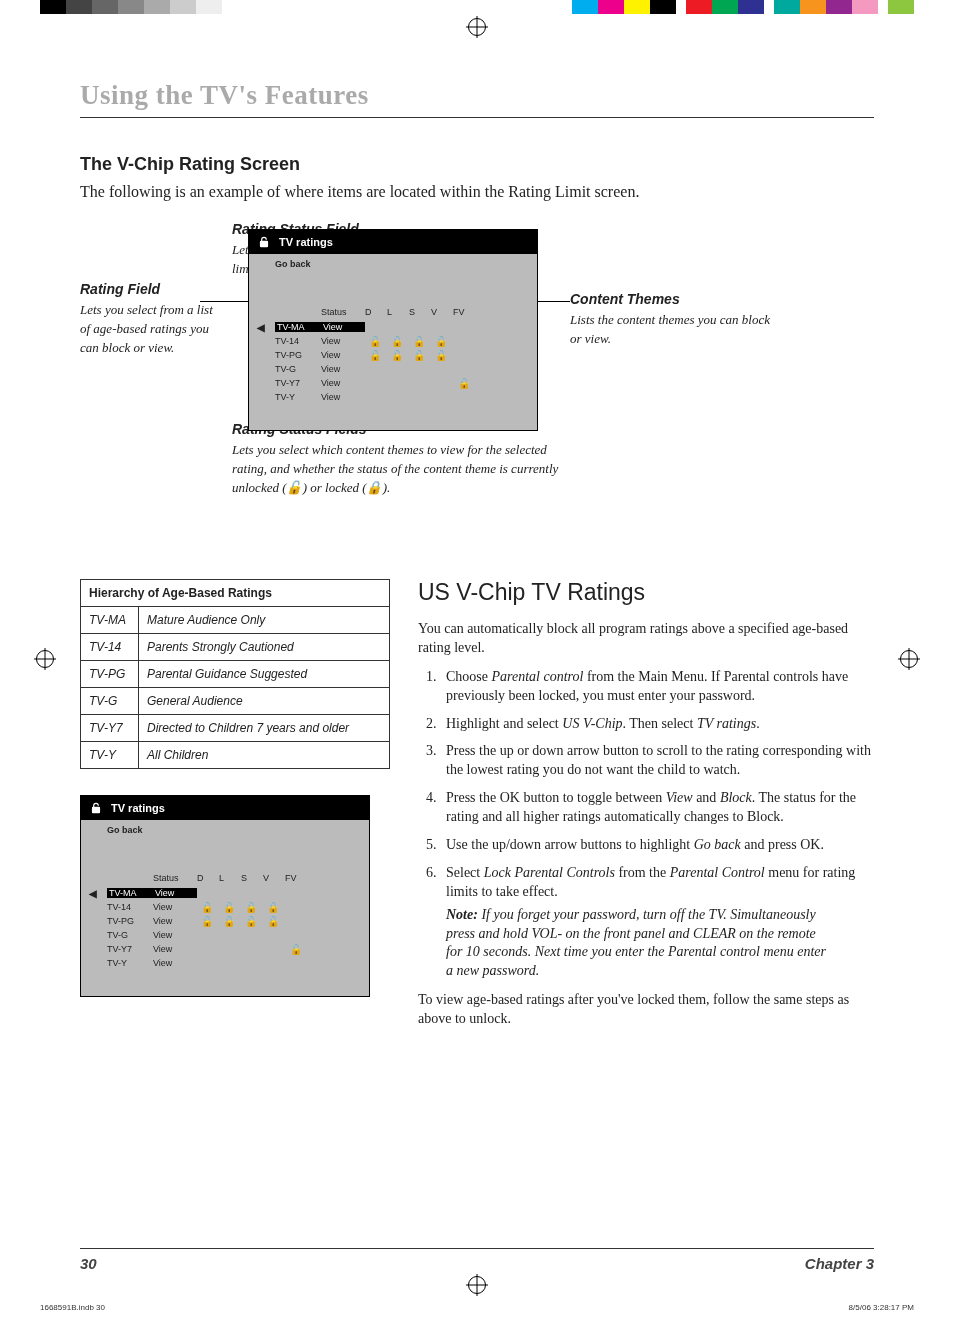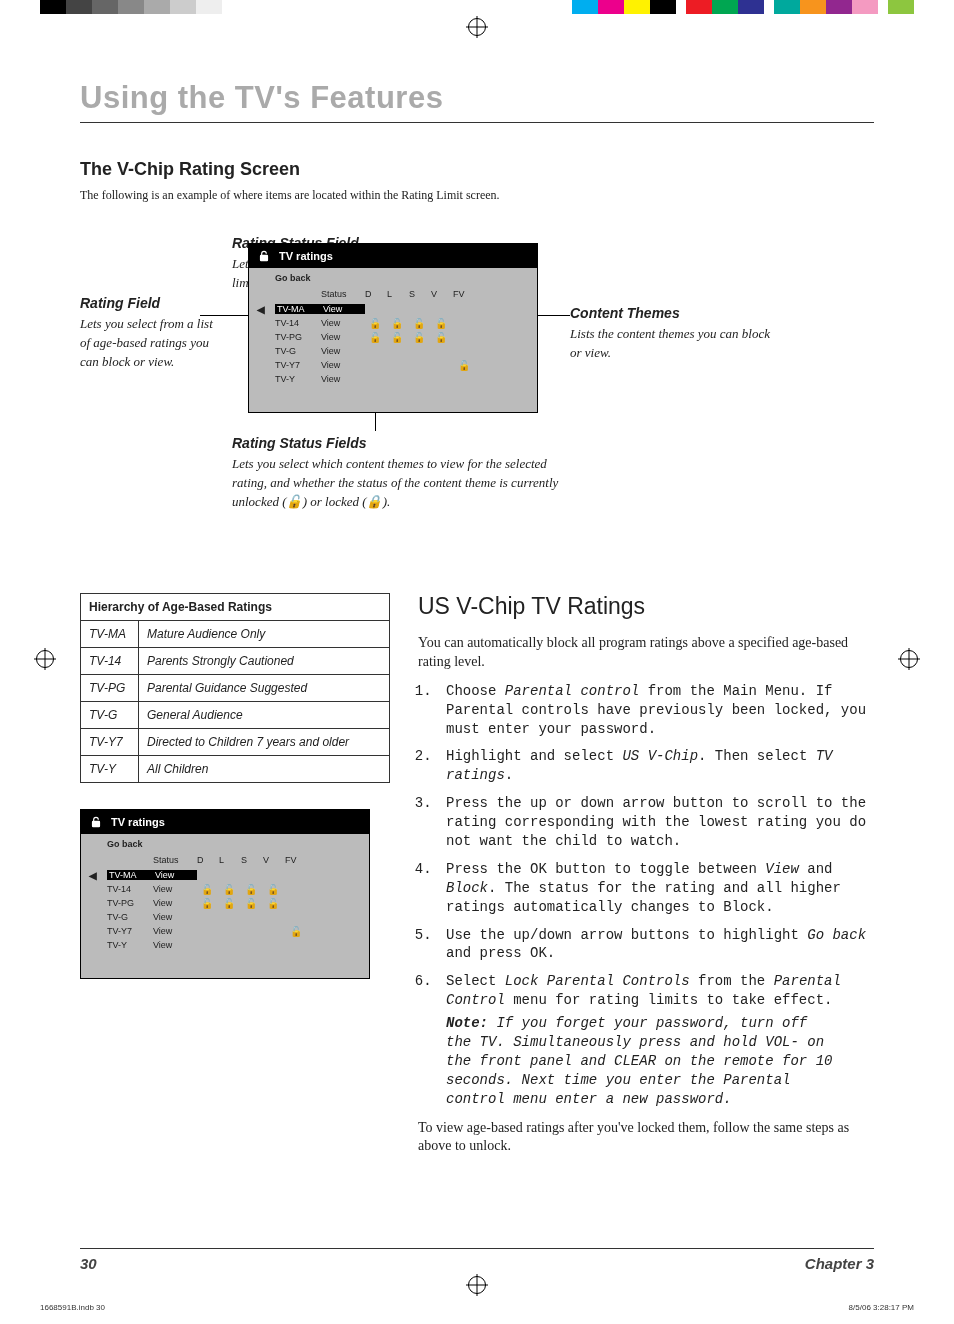--- a/index.html
+++ b/index.html
@@ -1,46 +1,46 @@
 <!DOCTYPE html>
 <html><head>
 <meta charset="utf-8">
 <style>
   * { box-sizing: border-box; margin: 0; padding: 0; }
   body { width: 954px; height: 1324px; font-family: Georgia, 'Times New Roman', serif; color: #222; background: #fff; position: relative; }
   .page { padding: 80px 80px 60px 80px; }
-  .big-title { font-family: Liberation Sans, sans-serif; font-weight: 900; font-size: 31px; color: #aaa; border-bottom: 1px solid #333; padding-bottom: 6px; margin-bottom: 36px; letter-spacing: 0.5px; }
+  .big-title { font-family: Liberation Serif, serif; font-weight: 900; font-size: 27px; color: #aaa; border-bottom: 1px solid #333; padding-bottom: 6px; margin-bottom: 36px; letter-spacing: 0.5px; }
   .h2 { font-family: Arial, Helvetica, sans-serif; font-weight: bold; font-size: 18px; margin-bottom: 8px; }
   .h1b { font-family: Arial, Helvetica, sans-serif; font-weight: normal; font-size: 23px; margin-bottom: 14px; }
   .h3 { font-family: Arial, Helvetica, sans-serif; font-weight: bold; font-size: 16px; margin-bottom: 8px; }
-  .intro { font-size: 12px; margin-bottom: 30px; }
+  .intro { font-size: 16px; margin-bottom: 18px; }
   .callout-block { position: relative; height: 340px; margin-bottom: 20px; }
   .callout { position: absolute; font-size: 13px; line-height: 1.45; font-style: italic; }
   .callout .ct { font-family: Arial, Helvetica, sans-serif; font-weight: bold; font-style: italic; font-size: 14px; margin-bottom: 2px; }
   .tv-screen { position: absolute; width: 290px; border: 1px solid #000; background: #bbb; font-family: Arial, Helvetica, sans-serif; font-size: 10px; }
   .tv-titlebar { background: #000; color: #fff; display: flex; align-items: center; padding: 5px 8px; font-weight: bold; font-size: 11px; }
   .lock-ic { width: 14px; height: 14px; margin-right: 8px; display: inline-block; }
   .tv-body { padding: 2px 0 26px 0; }
   .tv-row { display: grid; grid-template-columns: 18px 46px 44px 22px 22px 22px 22px 24px; align-items: center; height: 14px; padding-left: 8px; }
   .tv-row.goback { font-weight: bold; height: 16px; }
-  .tv-row.head { height: 16px; }
+  .tv-row.head { height: 16px; margin-top: 32px; }
   .tv-row .cell { font-size: 9px; }
   .hl { background: #000; color: #fff; padding: 0 2px; }
   .pointer { font-weight: bold; }
   .lockcell { font-size: 10px; text-align: center; }
   .lower { display: flex; gap: 28px; }
   .leftcol { width: 310px; flex-shrink: 0; }
   .rightcol { flex: 1; }
   .ratings-table { width: 100%; border-collapse: collapse; font-family: Arial, Helvetica, sans-serif; font-size: 12px; font-style: italic; margin-bottom: 26px; }
   .ratings-table th { border: 1px solid #333; padding: 6px 8px; font-weight: bold; text-align: left; font-style: normal; }
   .ratings-table td { border: 1px solid #333; padding: 6px 8px; }
   .ratings-table td:first-child { width: 58px; }
   .body-p { font-size: 14px; line-height: 1.35; margin-bottom: 10px; }
   ol.steps { font-size: 14px; line-height: 1.35; padding-left: 22px; }
-  ol.steps li { margin-bottom: 9px; padding-left: 6px; font-family: Liberation Mono, monospace; }
+  ol.steps li { margin-bottom: 9px; padding-left: 6px; }
   .note { font-style: italic; margin-top: 4px; padding-right:40px;}
   .note b { font-weight: bold; font-style: italic; }
   .footer { position: absolute; left: 80px; right: 80px; bottom: 52px; border-top: 1px solid #333; display: flex; justify-content: space-between; font-style: italic; font-weight: bold; font-family: Arial, Helvetica, sans-serif; padding-top: 6px; color: #444; font-size: 15px; }
   .printmeta { position: absolute; left: 40px; right: 40px; bottom: 12px; display: flex; justify-content: space-between; font-family: Arial, Helvetica, sans-serif; font-size: 8px; color: #333; }
   .colorbar { position: absolute; top: 0; left: 0; right: 0; height: 14px; display: flex; }
   .colorbar div { flex: 0 0 auto; height: 100%; }
   .reg { position: absolute; width: 18px; height: 18px; border: 1px solid #000; border-radius: 50%; background: #fff; }
   .reg::before, .reg::after { content:''; position:absolute; background:#000; }
   .reg::before { left:50%; top:-3px; bottom:-3px; width:1px; transform:translateX(-0.5px); }
   .reg::after { top:50%; left:-3px; right:-3px; height:1px; transform:translateY(-0.5px); }

